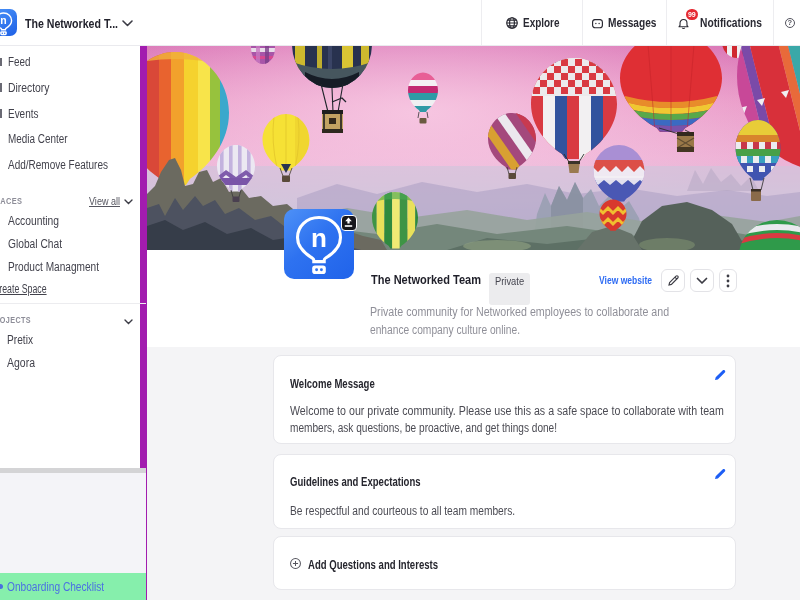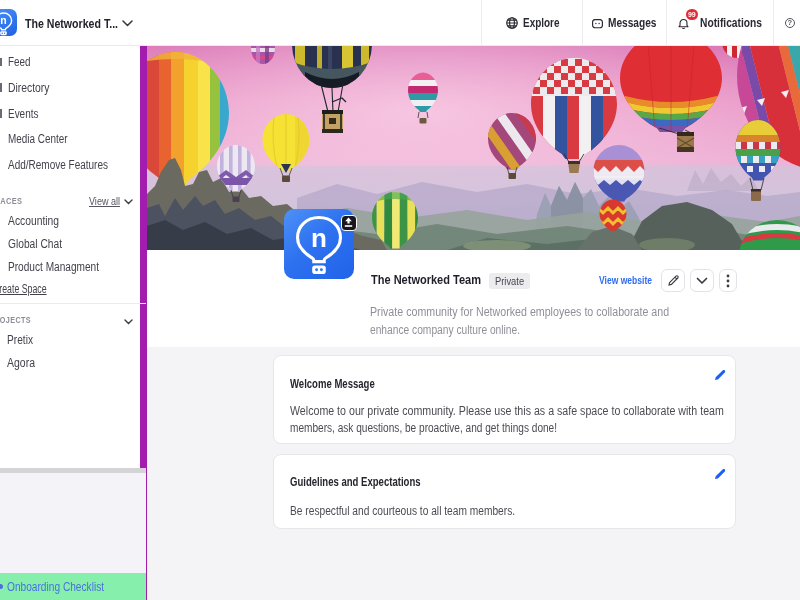--- a/index.html
+++ b/index.html
@@ -16,21 +16,21 @@
 .sitem{position:absolute;left:8px;font-size:12px;color:#42424c;white-space:nowrap;line-height:14px;transform-origin:0 50%;transform:scaleX(.84)}
 .shead{position:absolute;font-size:9px;font-weight:bold;letter-spacing:.5px;color:#8d8d98;white-space:nowrap;transform-origin:0 50%;transform:scaleX(.78)}
 .sdiv{position:absolute;left:0;top:422px;width:146px;height:5px;background:#d4d4d6}
 .sbot{position:absolute;left:0;top:427px;width:146px;height:127px;background:#f4f4f8}
 .onb{position:absolute;left:0;top:527px;width:146px;height:43px;background:#86efac}
 
 .main{position:absolute;left:147px;top:46px;width:653px;height:554px;background:#f4f4f6}
 .whiteband{position:absolute;left:0;top:204px;width:653px;height:97px;background:#fff}
 .avatar{position:absolute;left:137px;top:163px;width:70px;height:70px;border-radius:10px;background:linear-gradient(140deg,#4e91f7 0%,#2e72f0 45%,#2063ea 100%);z-index:10}
 .upbtn{position:absolute;left:194px;top:169px;width:16px;height:16px;background:#17171c;border:1.5px solid #fff;border-radius:4px;z-index:12}
-.pbadge{position:absolute;left:342px;top:227px;width:41px;height:16px;background:#ececee;border-radius:3px}
+.pbadge{position:absolute;left:342px;top:227px;width:41px;height:32px;background:#ececee;border-radius:3px}
 .btn{position:absolute;top:223px;width:24px;height:23px;background:#fff;border:1px solid #e3e3e7;border-radius:6px;display:flex;align-items:center;justify-content:center}
 .card{position:absolute;left:126px;width:463px;background:#fff;border:1px solid #e7e7eb;border-radius:8px}
 .ctitle{position:absolute;left:16px;font-size:12.5px;font-weight:bold;color:#26262e;white-space:nowrap;transform-origin:0 50%;transform:scaleX(.764)}
 .cbody{position:absolute;left:16px;font-size:12px;color:#4b4b53;white-space:nowrap;transform-origin:0 50%}
 .cpen{position:absolute;left:440px;top:10.5px}
 </style>
 </head>
 <body>
 <div id="app">
 
@@ -402,20 +402,27 @@
             <path d="M1 11 L1.7 8.3 L8.6 1.4 C9.2 0.8 10.2 0.8 10.8 1.4 C11.4 2 11.4 3 10.8 3.6 L3.9 10.5 Z" fill="#1d5ef5"></path>
           </svg></div>
     </div>
     <div class="card" style="top:408px;height:75px">
       <div class="ctitle" style="top:20px">Guidelines and Expectations</div>
       <div class="cbody" style="top:49px;transform:scaleX(.85)">Be respectful and courteous to all team members.</div>
       <div class="cpen"><svg width="12" height="12" viewBox="0 0 12 12">
             <path d="M1 11 L1.7 8.3 L8.6 1.4 C9.2 0.8 10.2 0.8 10.8 1.4 C11.4 2 11.4 3 10.8 3.6 L3.9 10.5 Z" fill="#1d5ef5"></path>
           </svg></div>
     </div>
+    <div class="card" style="top:490px;height:54px">
+      <svg width="11" height="11" viewBox="0 0 12 12" style="position:absolute;left:15.5px;top:21px">
+          <circle cx="6" cy="6" r="5.4" fill="none" stroke="#55555e" stroke-width="1.1"></circle>
+          <path d="M6 3.2 L6 8.8 M3.2 6 L8.8 6" stroke="#55555e" stroke-width="1.1"></path>
+        </svg>
+      <div class="ctitle" style="left:34px;top:20.5px">Add Questions and Interests</div>
+    </div>
   </div>
 
   <div class="side">
     <div class="sitem" style="top:9px;transform:scaleX(.82)">Feed</div>
     <div class="sitem" style="top:35px;transform:scaleX(.864)">Directory</div>
     <div class="sitem" style="top:60.5px;transform:scaleX(.83)">Events</div>
     <div class="sitem" style="top:86px;transform:scaleX(.826)">Media Center</div>
     <div class="sitem" style="top:111.5px;transform:scaleX(.833)">Add/Remove Features</div>
     <div style="position:absolute;left:0;top:12px;width:2px;height:8px;background:#6a6a74"></div>
     <div style="position:absolute;left:0;top:37px;width:1.5px;height:9px;background:#6a6a74"></div>

